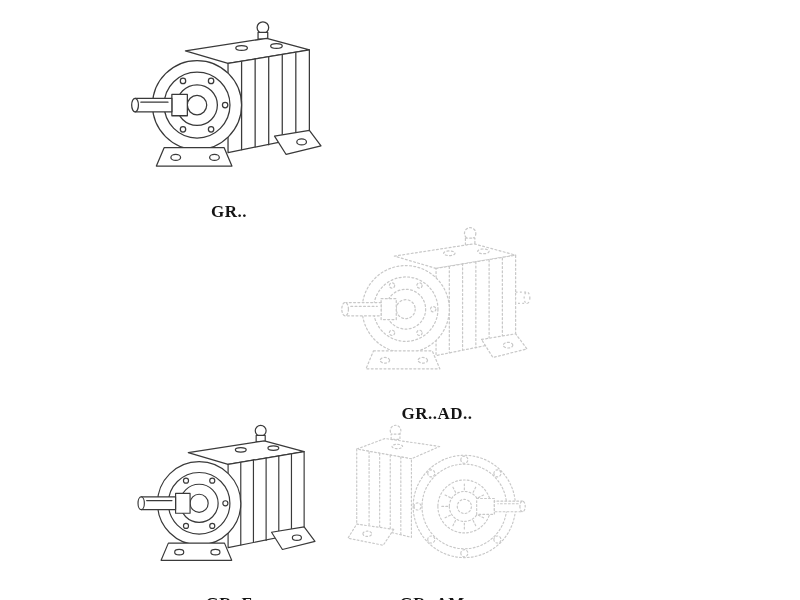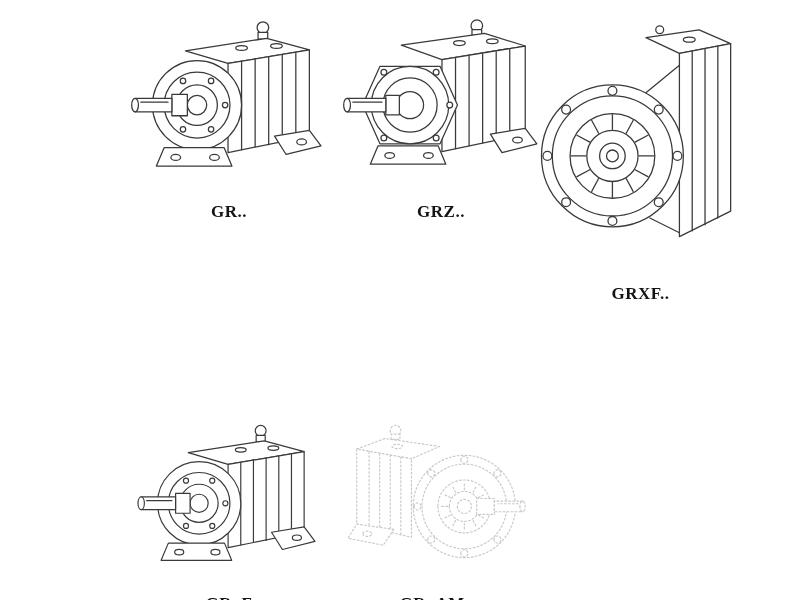--- a/index.html
+++ b/index.html
@@ -223,35 +223,33 @@
 
 <div id="canvas">
 
   <figure class="cell" style="left:84px;top:0;width:210px">
     <svg class="drawing" width="210" height="184" viewBox="0 0 210 190">
       <use href="#sym-foot"></use>
     </svg>
     <figcaption class="caption">GR..</figcaption>
   </figure>
 
-  <figure class="cell" style="left:296px;top:0;width:210px">
-    <svg class="drawing" width="210" height="184" viewBox="0 0 210 190">
-      <use href="#sym-footz"></use>
-    </svg>
-    <figcaption class="caption">GRZ..</figcaption>
-  </figure>
-
-  <figure class="cell" style="left:488px;top:0;width:225px">
-    <svg class="drawing" width="225" height="266" viewBox="0 0 225 270">
-      <use href="#sym-grxf"></use>
-    </svg>
-    <figcaption class="caption">GRXF..</figcaption>
-  </figure>
-
-
+
+
+
+  <figure class="cell" style="left:292px;top:206px;width:210px">
+    <svg class="drawing ghost" width="210" height="180" viewBox="0 0 210 190">
+      <use href="#sym-foot"></use>
+      <g fill="#fff" stroke="var(--ink,#c8c8c8)" stroke-width="1.3">
+        <rect x="188" y="74" width="12" height="12"></rect>
+        <ellipse cx="200" cy="80" rx="3" ry="6"></ellipse>
+      </g>
+    </svg>
+    <figcaption class="caption">GR..AD..</figcaption>
+  </figure>
 
   <figure class="cell" style="left:84px;top:404px;width:210px">
     <svg class="drawing" width="210" height="172" viewBox="0 0 210 190">
       <use href="#sym-foot"></use>
     </svg>
     <figcaption class="caption">GR..F</figcaption>
   </figure>
 
   <figure class="cell" style="left:292px;top:404px;width:210px">
     <svg class="drawing ghost" width="210" height="172" viewBox="0 0 210 195">

